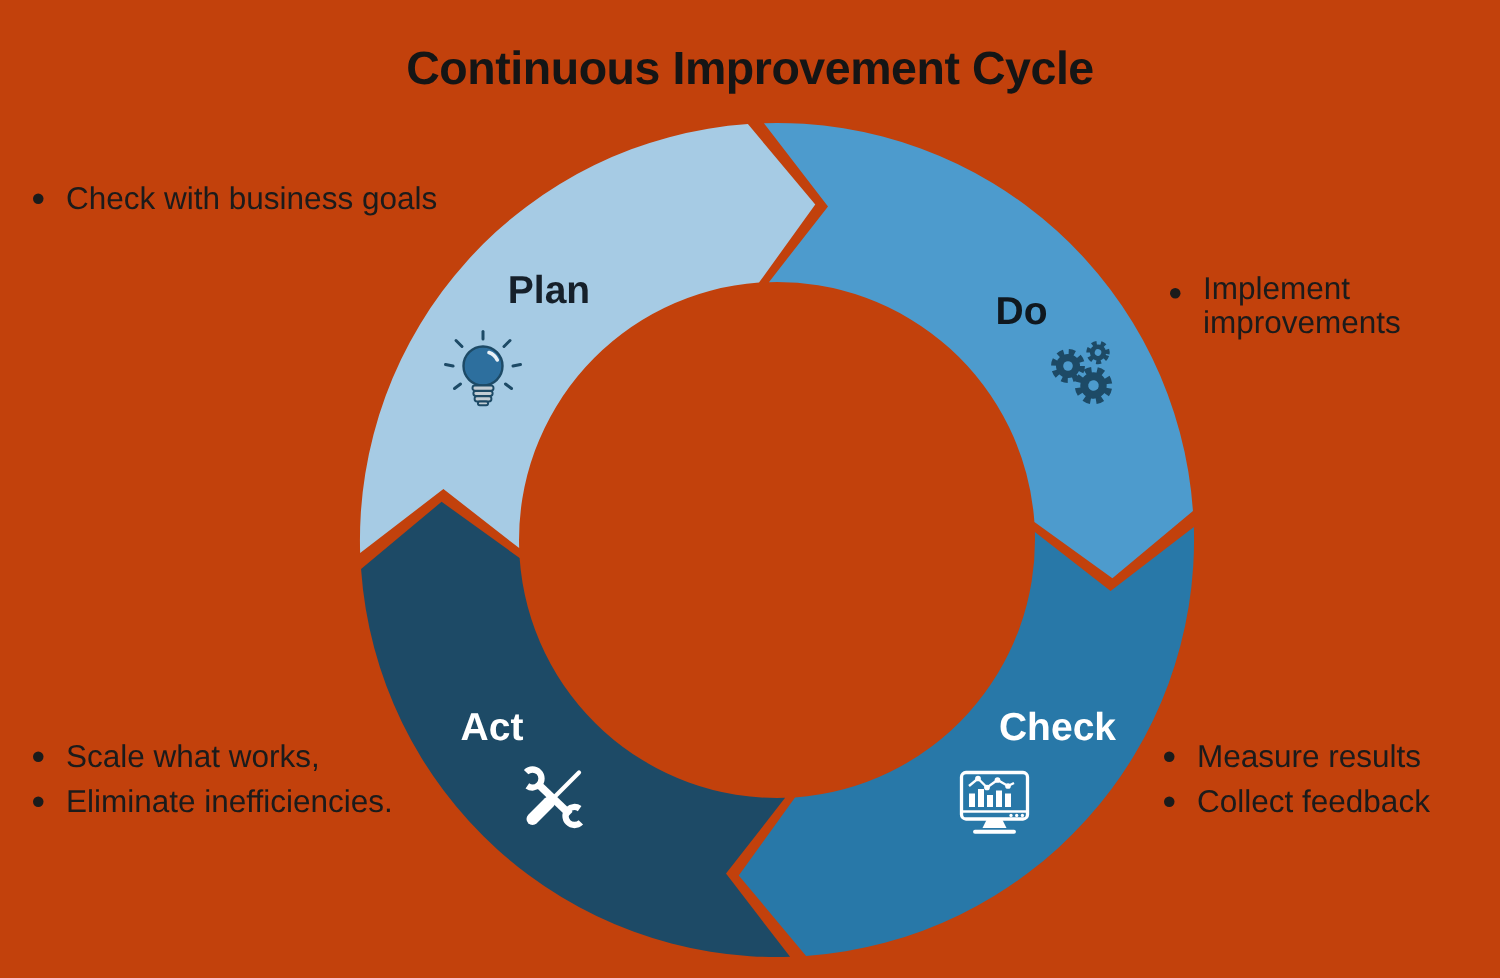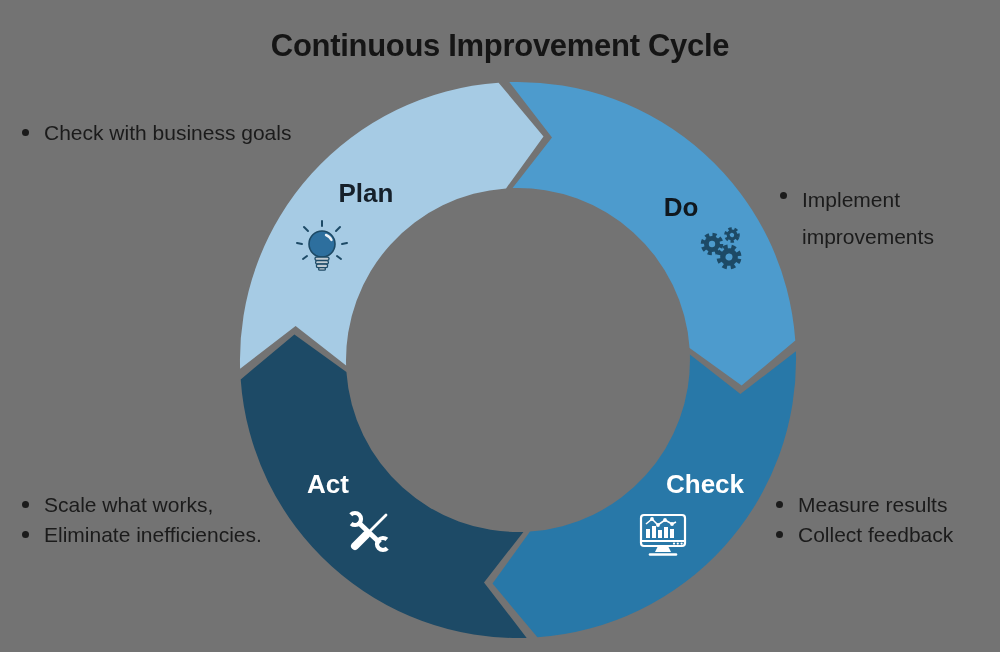--- a/index.html
+++ b/index.html
@@ -1,29 +1,29 @@
 <!DOCTYPE html>
 <html><head>
 <meta charset="utf-8">
 <style>
   html,body{margin:0;padding:0;}
   #stage{
-    position:relative;width:1000px;height:652px;background:#737373;
+    position:relative;width:1000px;height:652px;background:#c2410c;
     font-family:"Liberation Sans",sans-serif;overflow:hidden;
   }
   .title{
     position:absolute;top:28px;left:0;width:100%;text-align:center;
     font-size:31px;font-weight:800;color:#151515;letter-spacing:-0.3px;margin:0;
   }
   .ring-svg{position:absolute;left:0;top:0;}
   .seg-label{font-weight:700;font-size:26px;text-anchor:middle;font-family:"Liberation Sans",sans-serif;}
   .note{position:absolute;color:#1b1b1b;font-size:21px;}
   .note ul{list-style:none;margin:0;padding:0;}
   .note li{position:relative;padding-left:24px;line-height:30px;}
-  .note.tight li{line-height:37px;}
+  .note.tight li{line-height:23px;}
   .note li::before{
     content:"";position:absolute;left:2px;top:11px;width:7px;height:7px;
     border-radius:50%;background:#1b1b1b;
   }
   .note li span{display:block;}
   .wrap{width:160px;}
 </style>
 </head>
 <body>
 

